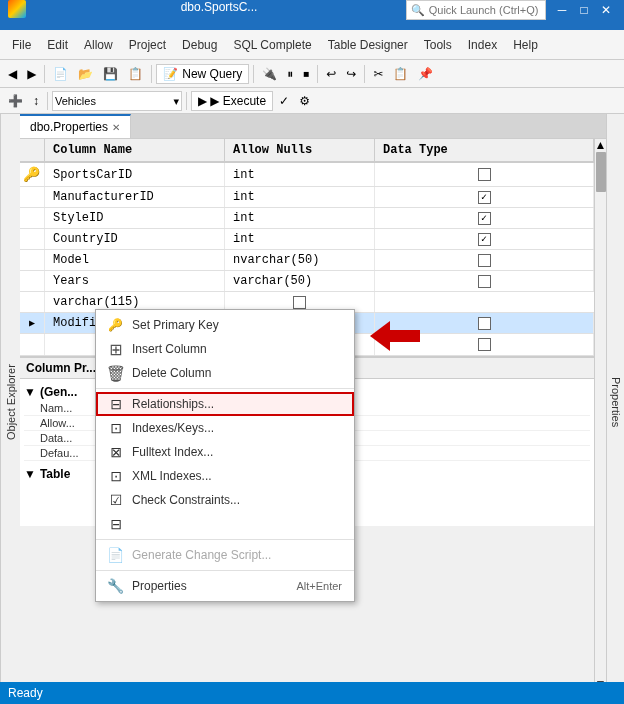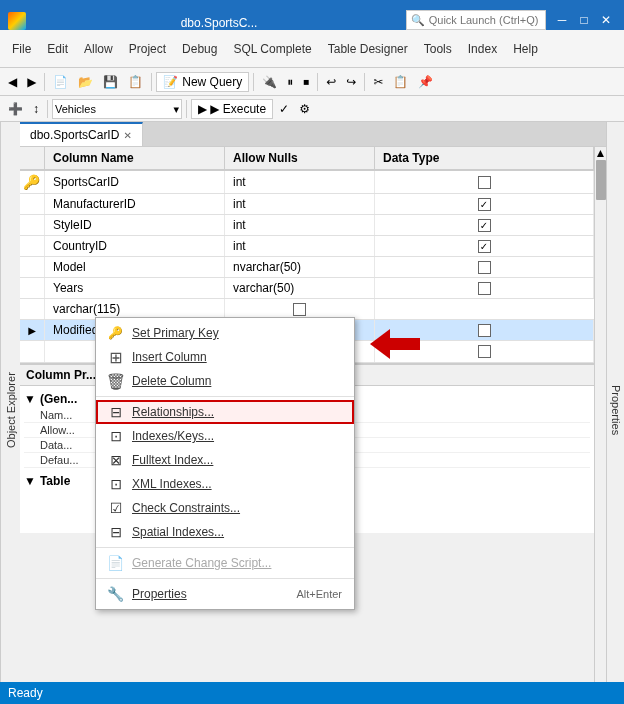--- a/index.html
+++ b/index.html
@@ -1,33 +1,33 @@
 <!DOCTYPE html>
 <html><head>
   <meta charset="utf-8">
   <style>
     * { margin: 0; padding: 0; box-sizing: border-box; }
     body { width: 624px; height: 704px; font-family: 'Segoe UI', Arial, sans-serif; font-size: 12px; background: #f0f0f0; overflow: hidden; }
 
     
-    .title-bar { background: #1e6fbf; height: 30px; display: flex; align-items: flex-end; justify-content: space-between; padding: 0 8px; color: white; }
+    .title-bar { background: #1e6fbf; height: 30px; display: flex; align-items: flex-start; justify-content: space-between; padding: 0 8px; color: white; }
     .title-bar-left { display: flex; align-items: center; gap: 6px; }
     .title-logo { width: 18px; height: 18px; background: linear-gradient(135deg, #ff6600, #ffcc00, #00aaff); border-radius: 2px; }
     .title-text { font-size: 12px; color: white; }
     .title-center { font-size: 12px; color: white; flex: 1; text-align: center; }
     .title-controls { display: flex; gap: 2px; }
     .title-btn { width: 20px; height: 20px; display: flex; align-items: center; justify-content: center; color: white; font-size: 12px; cursor: pointer; }
 
     
     .title-search { background: white; border: 1px solid #ccc; height: 20px; width: 140px; display: flex; align-items: center; padding: 0 4px; gap: 4px; }
     .title-search input { border: none; outline: none; font-size: 11px; width: 100%; }
     .title-search-icon { font-size: 11px; color: #666; }
 
     
-    .menu-bar { background: #f5f5f5; height: 38px; display: flex; align-items: center; border-bottom: 1px solid #ccc; padding: 0 4px; }
+    .menu-bar { background: #f5f5f5; height: 30px; display: flex; align-items: center; border-bottom: 1px solid #ccc; padding: 0 4px; }
     .menu-item { padding: 2px 8px; font-size: 12px; cursor: pointer; color: #333; }
 
     
     .toolbar { background: #f5f5f5; border-bottom: 1px solid #ccc; padding: 2px 4px; display: flex; align-items: center; gap: 2px; min-height: 26px; flex-wrap: wrap; }
     .toolbar-btn { height: 22px; display: flex; align-items: center; justify-content: center; padding: 0 3px; cursor: pointer; border: 1px solid transparent; border-radius: 2px; }
     .toolbar-separator { width: 1px; height: 18px; background: #ccc; margin: 0 2px; }
     .new-query-btn { display: flex; align-items: center; gap: 4px; padding: 2px 6px; border: 1px solid #ccc; background: white; cursor: pointer; font-size: 12px; }
     .execute-btn { display: flex; align-items: center; gap: 3px; padding: 2px 6px; border: 1px solid #ccc; background: white; cursor: pointer; font-size: 12px; }
     .db-dropdown { width: 130px; height: 20px; border: 1px solid #ccc; background: white; font-size: 11px; padding: 0 2px; display: flex; align-items: center; justify-content: space-between; cursor: pointer; }
 
@@ -65,21 +65,21 @@
     
     .right-sidebar { width: 18px; background: #f0f0f0; border-left: 1px solid #ccc; display: flex; align-items: center; justify-content: center; writing-mode: vertical-rl; font-size: 11px; color: #333; cursor: pointer; }
 
     
     .context-menu { position: absolute; background: white; border: 1px solid #aaa; box-shadow: 2px 2px 6px rgba(0,0,0,0.3); z-index: 100; width: 260px; padding: 3px 0; font-size: 12px; top: 195px; left: 95px; }
     .ctx-item { display: flex; align-items: center; gap: 8px; padding: 4px 12px; cursor: pointer; color: #333; }
     .ctx-item.highlighted { background: #fff0f0; border: 2px solid #cc0000; padding: 2px 10px; }
     .ctx-item.disabled { color: #aaa; cursor: default; }
     .ctx-icon { width: 16px; height: 16px; display: flex; align-items: center; justify-content: center; font-size: 12px; flex-shrink: 0; }
     .ctx-separator { height: 1px; background: #e0e0e0; margin: 3px 0; }
-    .ctx-label { flex: 1; text-decoration: underline; }
+    .ctx-label { flex: 1; }
     .ctx-shortcut { color: #666; font-size: 11px; }
 
     
     .red-arrow { position: absolute; top: 207px; left: 370px; z-index: 200; }
     .arrow-shape { width: 50px; height: 30px; display: flex; align-items: center; }
     .arrow-body { height: 12px; background: #cc0000; width: 30px; }
     .arrow-head { width: 0; height: 0; border-top: 15px solid transparent; border-bottom: 15px solid transparent; border-right: 20px solid #cc0000; }
 
     
     .status-bar { background: #007acc; height: 22px; display: flex; align-items: center; padding: 0 8px; color: white; font-size: 12px; position: absolute; bottom: 0; left: 0; right: 0; }
@@ -175,29 +175,29 @@
 <div style="display:flex; height:calc(704px - 30px - 22px - 54px - 22px); position:relative;">
 
   <div class="left-sidebar">
     <span>Object Explorer</span>
   </div>
 
   <div class="content-wrapper">
 
     <div class="tab-bar">
       <div class="tab">
-        <span>dbo.SportsCarID</span>
+        <span>dbo.Properties</span>
         <span class="tab-close">✕</span>
       </div>
     </div>
 
     <div class="table-area-wrapper">
       <div style="flex:1; display:flex; flex-direction:column; overflow:hidden;">
 
-        <div class="table-designer" style="flex:0 0 auto;">
+        <div class="table-designer" style="flex:0 0 auto;font-family:Liberation Mono, monospace;">
           <div class="table-header">
             <div class="table-header-cell"></div>
             <div class="table-header-cell">Column Name</div>
             <div class="table-header-cell">Allow Nulls</div>
             <div class="table-header-cell">Data Type</div>
           </div>
 
           <div class="table-row">
             <div class="table-cell key-col">🔑</div>
             <div class="table-cell">SportsCarID</div>
@@ -367,21 +367,20 @@
       <span class="ctx-label">XML Indexes...</span>
     </div>
 
     <div class="ctx-item">
       <div class="ctx-icon" style="font-size:14px;">☑</div>
       <span class="ctx-label">Check Constraints...</span>
     </div>
 
     <div class="ctx-item">
       <div class="ctx-icon" style="font-size:14px;">⊟</div>
-      <span class="ctx-label">Spatial Indexes...</span>
     </div>
     <div class="ctx-separator"></div>
 
     <div class="ctx-item disabled">
       <div class="ctx-icon" style="font-size:14px;">📄</div>
       <span class="ctx-label">Generate Change Script...</span>
     </div>
     <div class="ctx-separator"></div>
 
     <div class="ctx-item">

